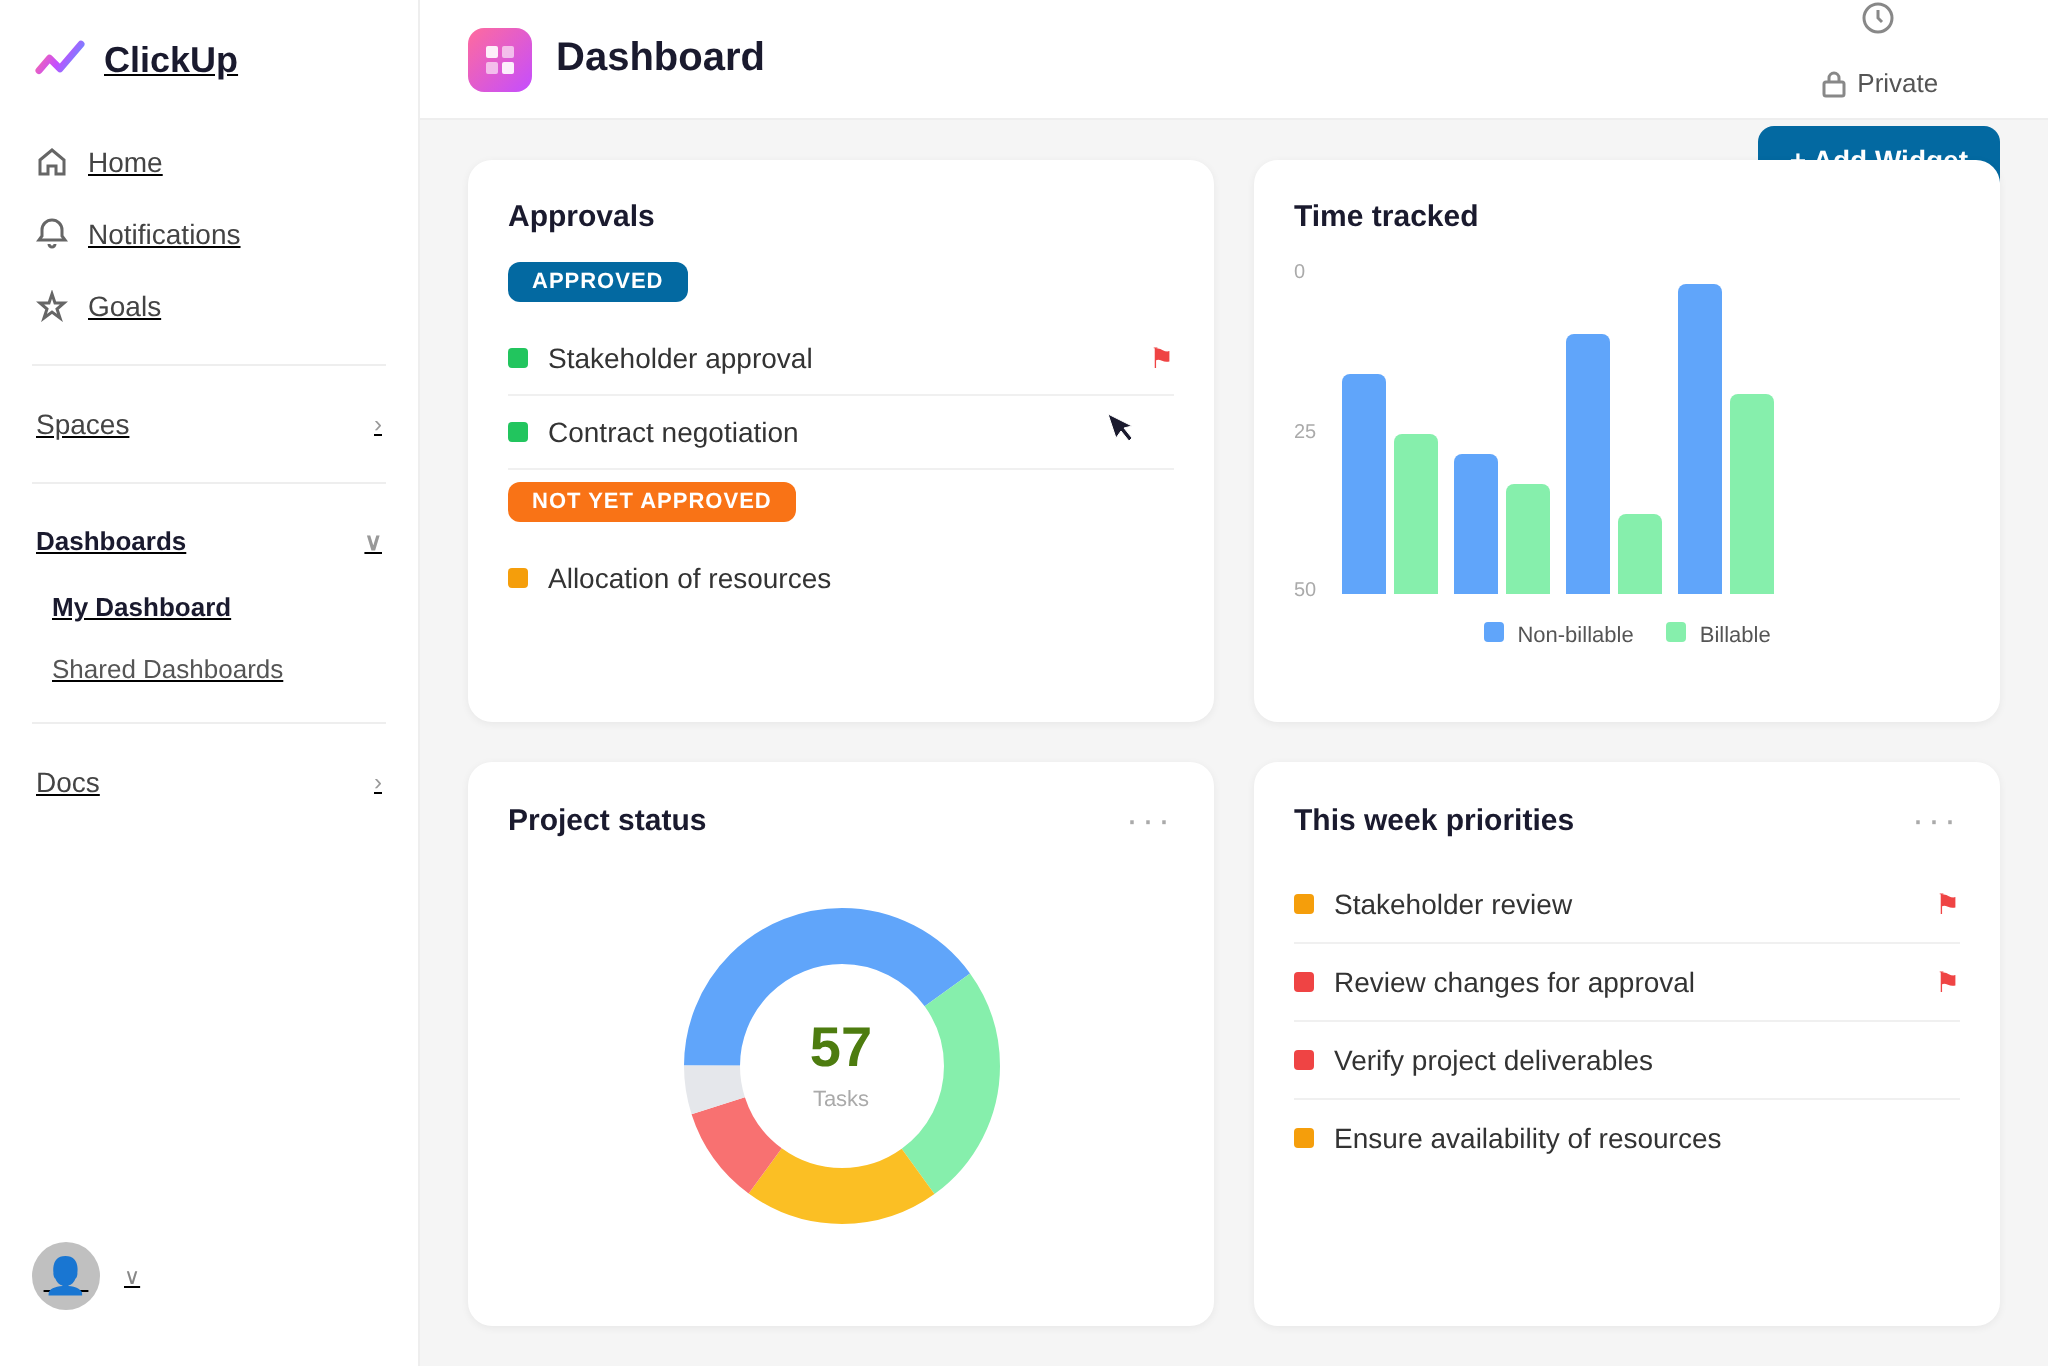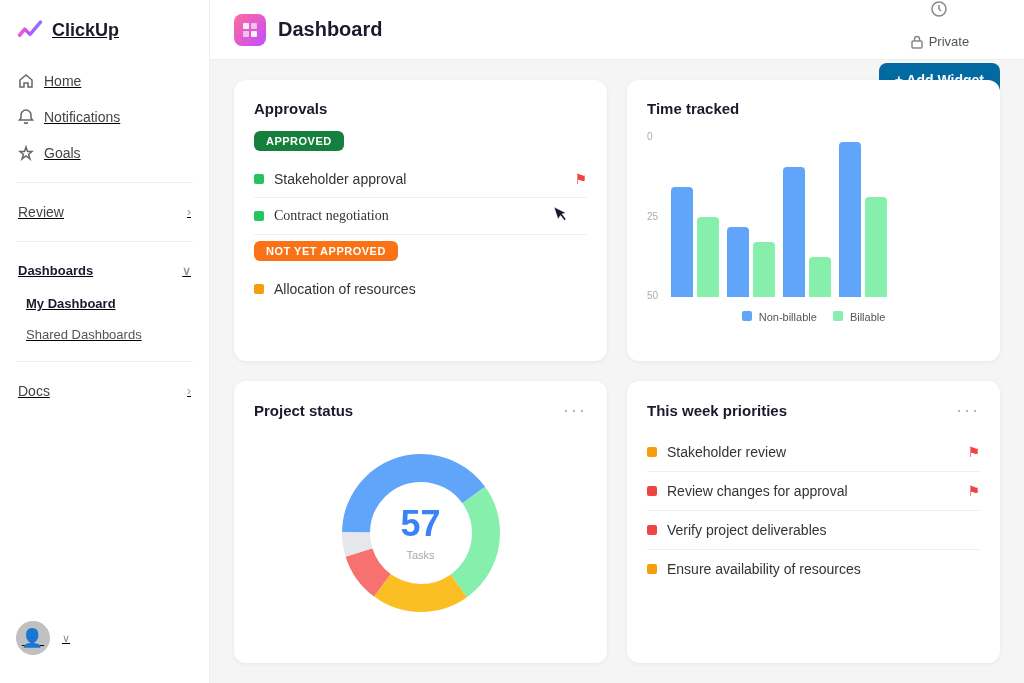--- a/index.html
+++ b/index.html
@@ -164,21 +164,21 @@
     .widget-title {
       font-size: 15px;
       font-weight: 700;
       color: #1a1a2e;
       margin-bottom: 14px;
     }
 
     
     .approved-badge {
       display: inline-block;
-      background: #15803d;
+      background: #0369a1;
       color: #fff;
       font-size: 11px;
       font-weight: 700;
       padding: 4px 12px;
       border-radius: 6px;
       margin-bottom: 10px;
       letter-spacing: 0.5px;
     }
     .not-approved-badge {
       display: inline-block;
@@ -273,23 +273,23 @@
       height: 180px;
     }
     .donut-center {
       position: absolute;
       top: 50%;
       left: 50%;
       transform: translate(-50%, -50%);
       text-align: center;
     }
     .donut-number {
-      font-size: 36px;
+      font-size: 28px;
       font-weight: 700;
-      color: #3b82f6;
+      color: #4d7c0f;
       display: block;
     }
     .donut-label {
       font-size: 11px;
       color: #aaa;
     }
 
     
     .priority-item {
       display: flex;
@@ -344,21 +344,21 @@
     <div class="nav-item">
       <svg class="nav-icon" viewBox="0 0 16 16" fill="none" stroke="currentColor" stroke-width="1.5">
         <polygon points="8,2 9.5,6.5 14,6.5 10.5,9.5 12,14 8,11 4,14 5.5,9.5 2,6.5 6.5,6.5"></polygon>
       </svg>
       <span>Goals</span>
     </div>
 
     <div class="nav-divider"></div>
 
     <div class="nav-item">
-      <span>Review</span>
+      <span>Spaces</span>
       <span class="chevron">›</span>
     </div>
 
     <div class="nav-divider"></div>
 
     <div class="nav-item nav-section-label">
       <span>Dashboards</span>
       <span class="chevron">∨</span>
     </div>
     <div class="nav-item nav-sub active">
@@ -420,21 +420,21 @@
   <div class="dashboard-grid">
 
     <div class="widget-card">
       <div class="widget-title">Approvals</div>
       <div class="approved-badge">APPROVED</div>
       <div class="approval-item">
         <div class="dot-green"></div>
         <span>Stakeholder approval</span>
         <span class="flag-icon">⚑</span>
       </div>
-      <div class="approval-item" style="position:relative;font-family:Liberation Serif, serif;">
+      <div class="approval-item" style="position:relative;">
         <div class="dot-green"></div>
         <span>Contract negotiation</span>
 
         <svg style="position:absolute;right:20px;top:8px;" width="14" height="20" viewBox="0 0 14 20">
           <path d="M1 1l4 12 2.5-3.5 4 5 1.5-1.5-4-5 4-1z" fill="#1a1a2e" stroke="white" stroke-width="0.5"></path>
         </svg>
       </div>
       <div class="not-approved-badge">NOT YET APPROVED</div>
       <div class="approval-item">
         <div class="dot-yellow"></div>

